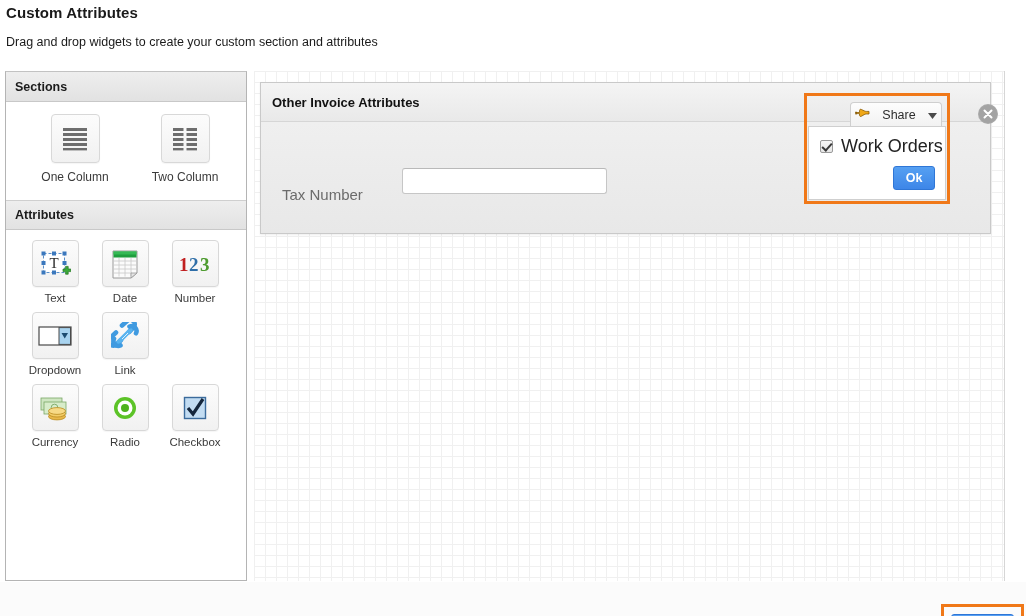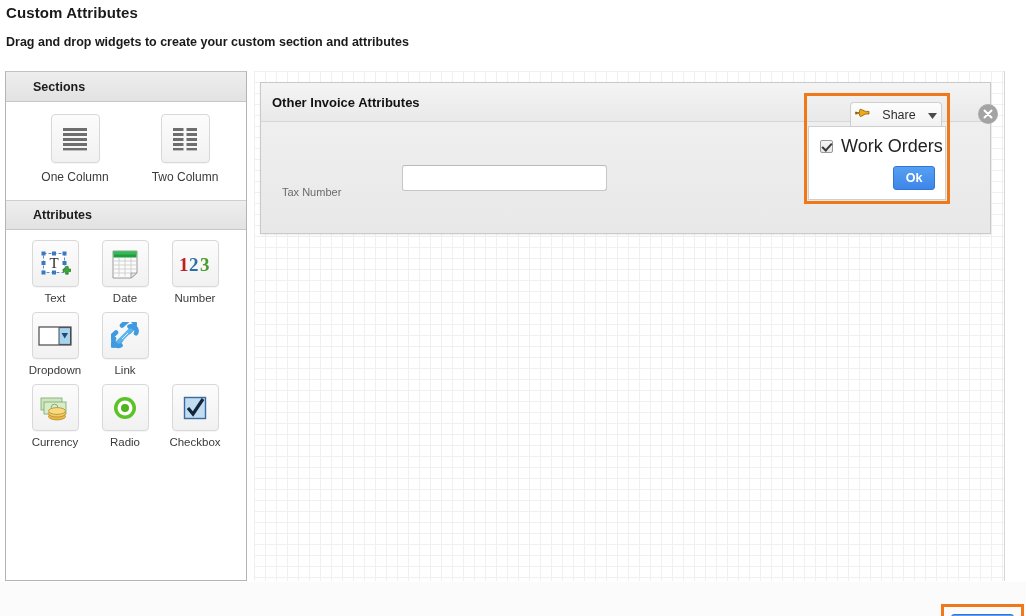--- a/index.html
+++ b/index.html
@@ -23,39 +23,39 @@
     left: 6px; top: 4px;
     font-size: 15px;
     font-weight: bold;
     color: #1a1a1a;
     letter-spacing: .1px;
   }
   .page-subtitle {
     position: absolute;
     left: 6px; top: 35px;
     font-size: 12.5px;
-    font-weight: bold;
+    font-weight: normal;
     color: #1a1a1a;
   }
 
   
   .sidebar {
     position: absolute;
     left: 5px; top: 71px;
     width: 242px; height: 510px;
     background: #ffffff;
     border: 1px solid #b4b4b4;
     border-top-color: #c2c2c2;
   }
   .panel-head {
     height: 30px;
     background: linear-gradient(to bottom, #eeeeee 0%, #e2e2e2 100%);
     border-bottom: 1px solid #c8c8c8;
     display: flex; align-items: center;
-    padding-left: 27px;
+    padding-left: 9px;
     font-size: 12.5px;
     font-weight: bold;
     color: #1b1b1b;
   }
   .panel-head.attributes {
     border-top: 1px solid #cfcfcf;
   }
 
   .sections-body { padding: 12px 0 8px 0; background:#fff; }
   .attributes-body { padding: 10px 0 8px 0; background:#fff; }
@@ -132,21 +132,21 @@
     height: 111px;
     background: linear-gradient(to bottom,#efefef 0%,#e8e8e8 100%);
   }
   .field-row {
     position: absolute;
     left: 21px; top: 36px;
     display: flex; align-items: center;
   }
   .field-label {
     width: 120px;
-    font-size: 11px;
+    font-size: 15px;
     color: #6b6b6b;
     margin-top: 28px;
   }
   .field-input {
     width: 205px; height: 26px;
     border: 1px solid #c6c6c6;
     border-top-color: #b9b9b9;
     border-radius: 3px;
     background: #ffffff;
     outline: none;

